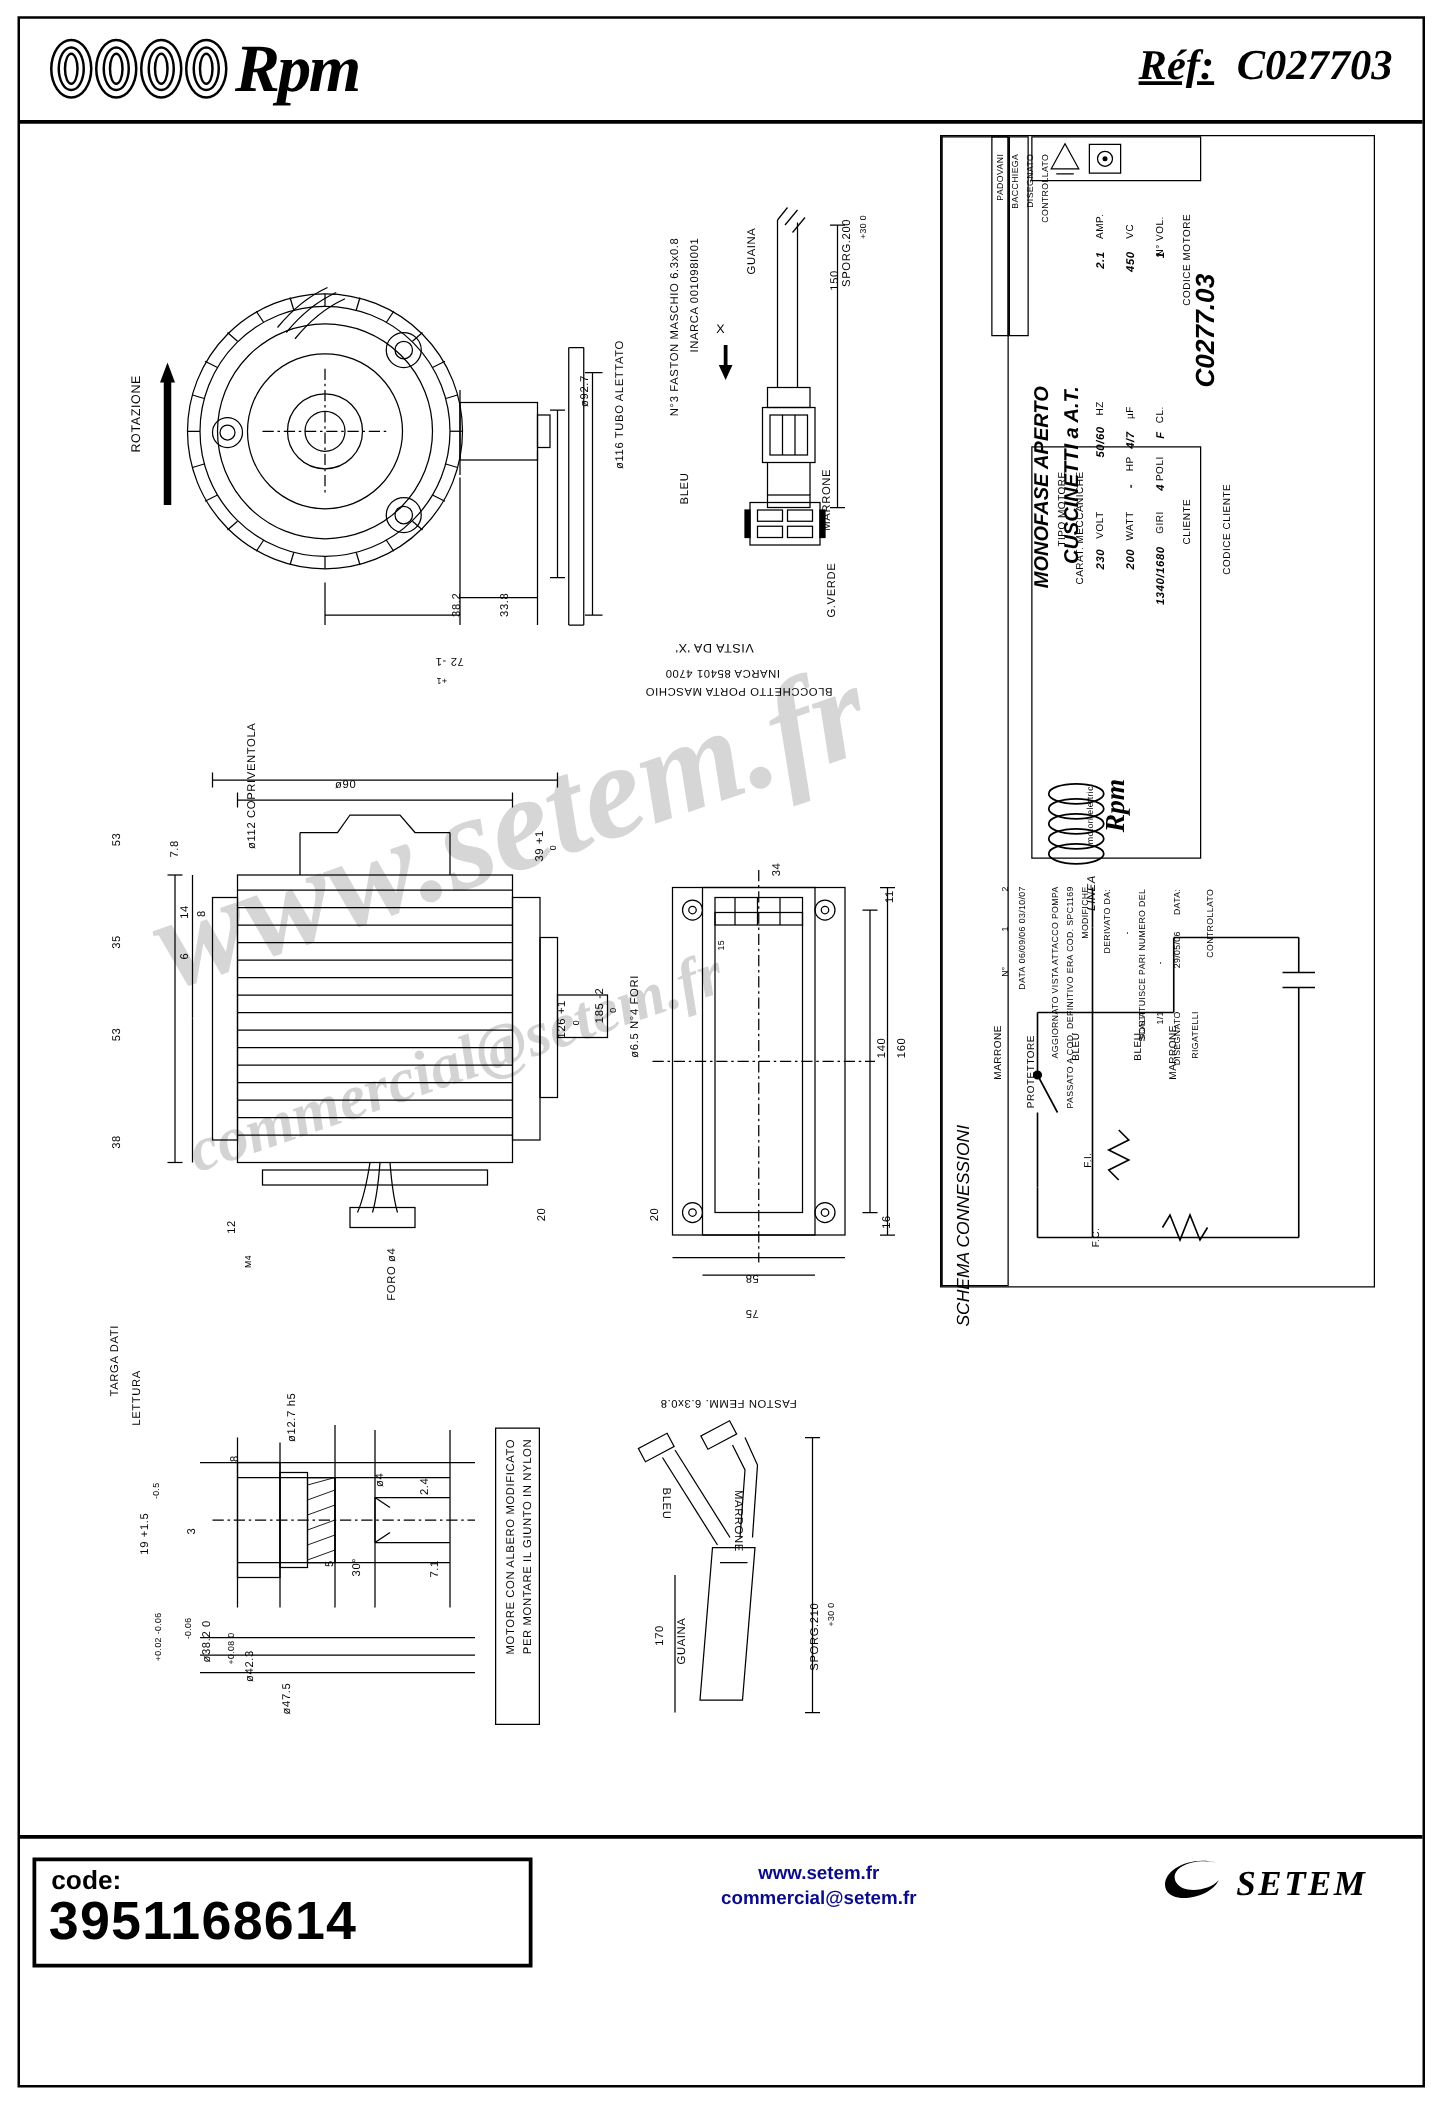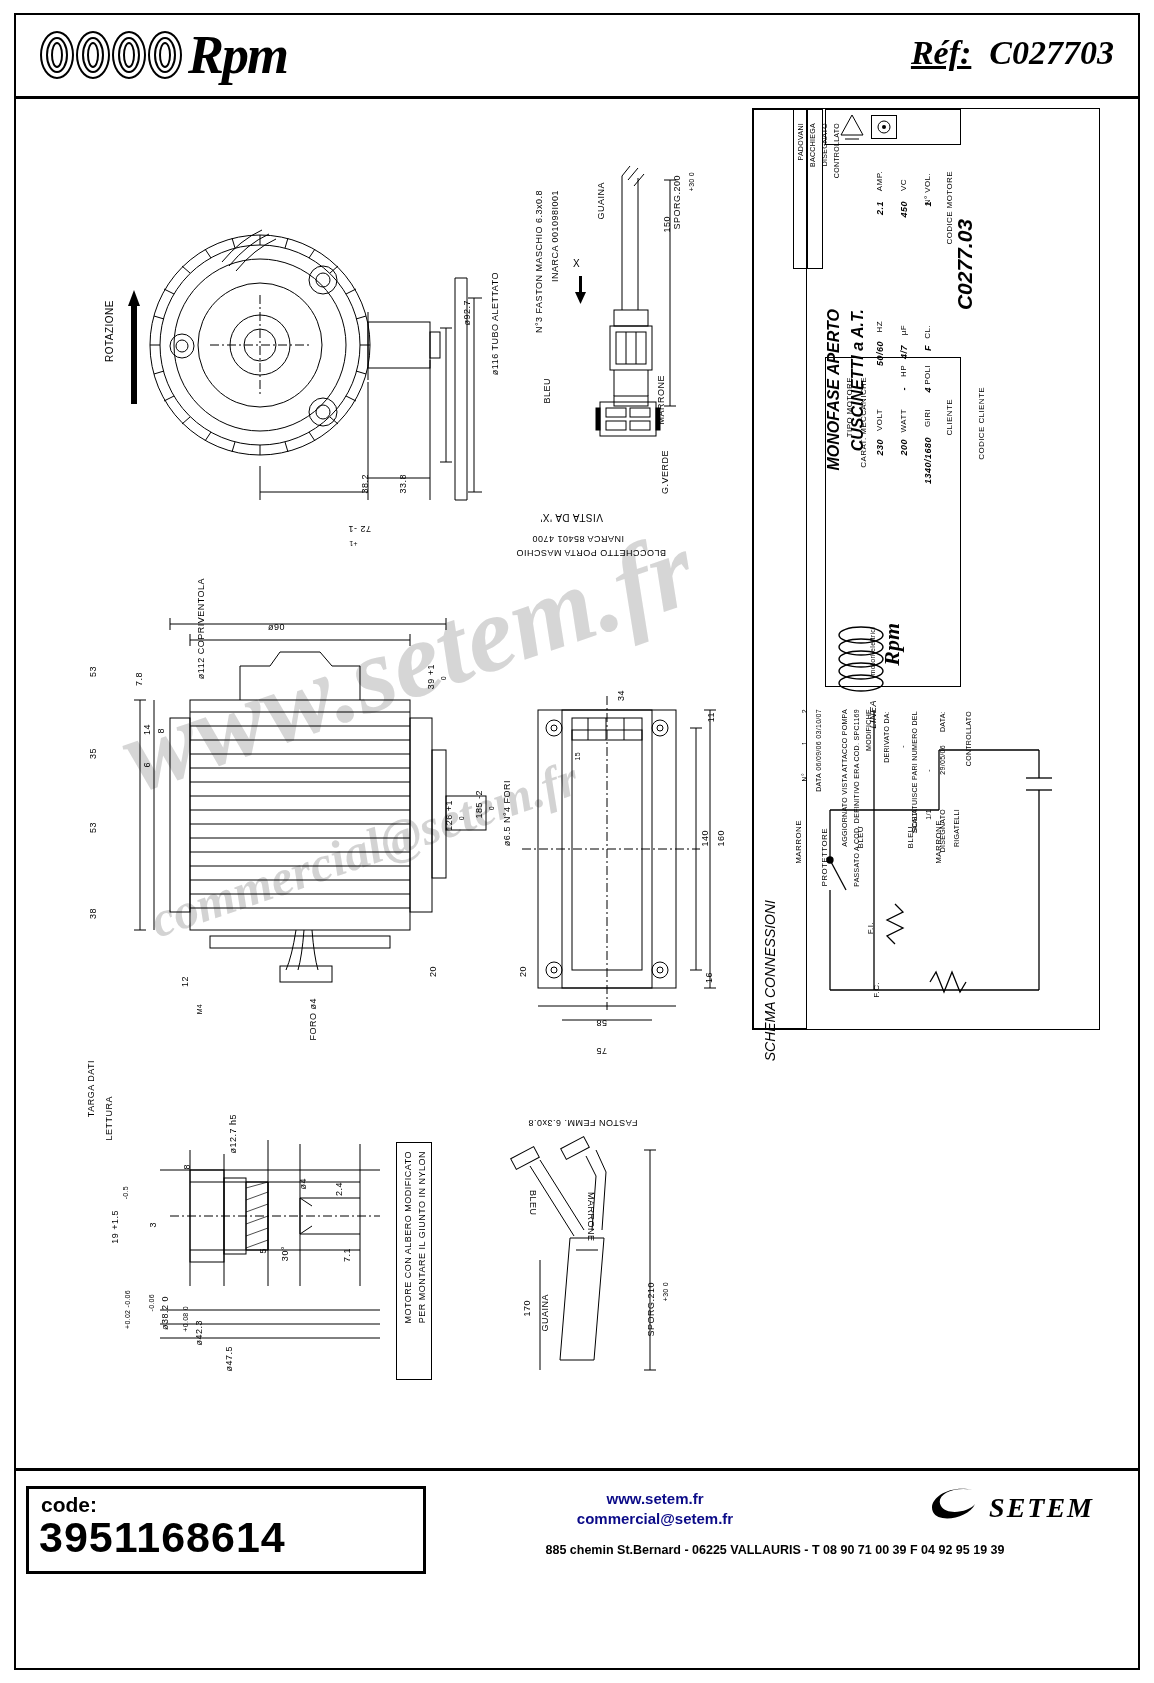--- a/index.html
+++ b/index.html
@@ -601,21 +601,20 @@
   <div class="abs vt lbl8" style="left:934px;top:820px;">MARRONE</div>
   <div class="abs vt lbl8" style="left:866px;top:922px;">F.I.</div>
   <div class="abs vt lbl8" style="left:872px;top:982px;">F.C.</div>
 
   <div id="code-box">
     <div id="code-label">code:</div>
     <div id="code-value">3951168614</div>
   </div>
   <div id="web1">www.setem.fr</div>
   <div id="web2">commercial@setem.fr</div>
-  <div id="addr">885 chemin St.Bernard  -  06225 VALLAURIS  -  T 08 90 71 00 39   F 04 92 95 19 39</div>
   <div id="setem-logo">
     <span>
       <svg width="54" height="40" viewBox="0 0 54 40">
         <path d="M44 6 C22 2 6 12 12 22 C18 32 40 28 46 20 C40 34 10 40 4 28 C-2 15 20 0 44 6 Z" fill="#000"></path>
       </svg>
     </span>
     <span id="setem-word">SETEM</span>
   </div>
 
 </div>

